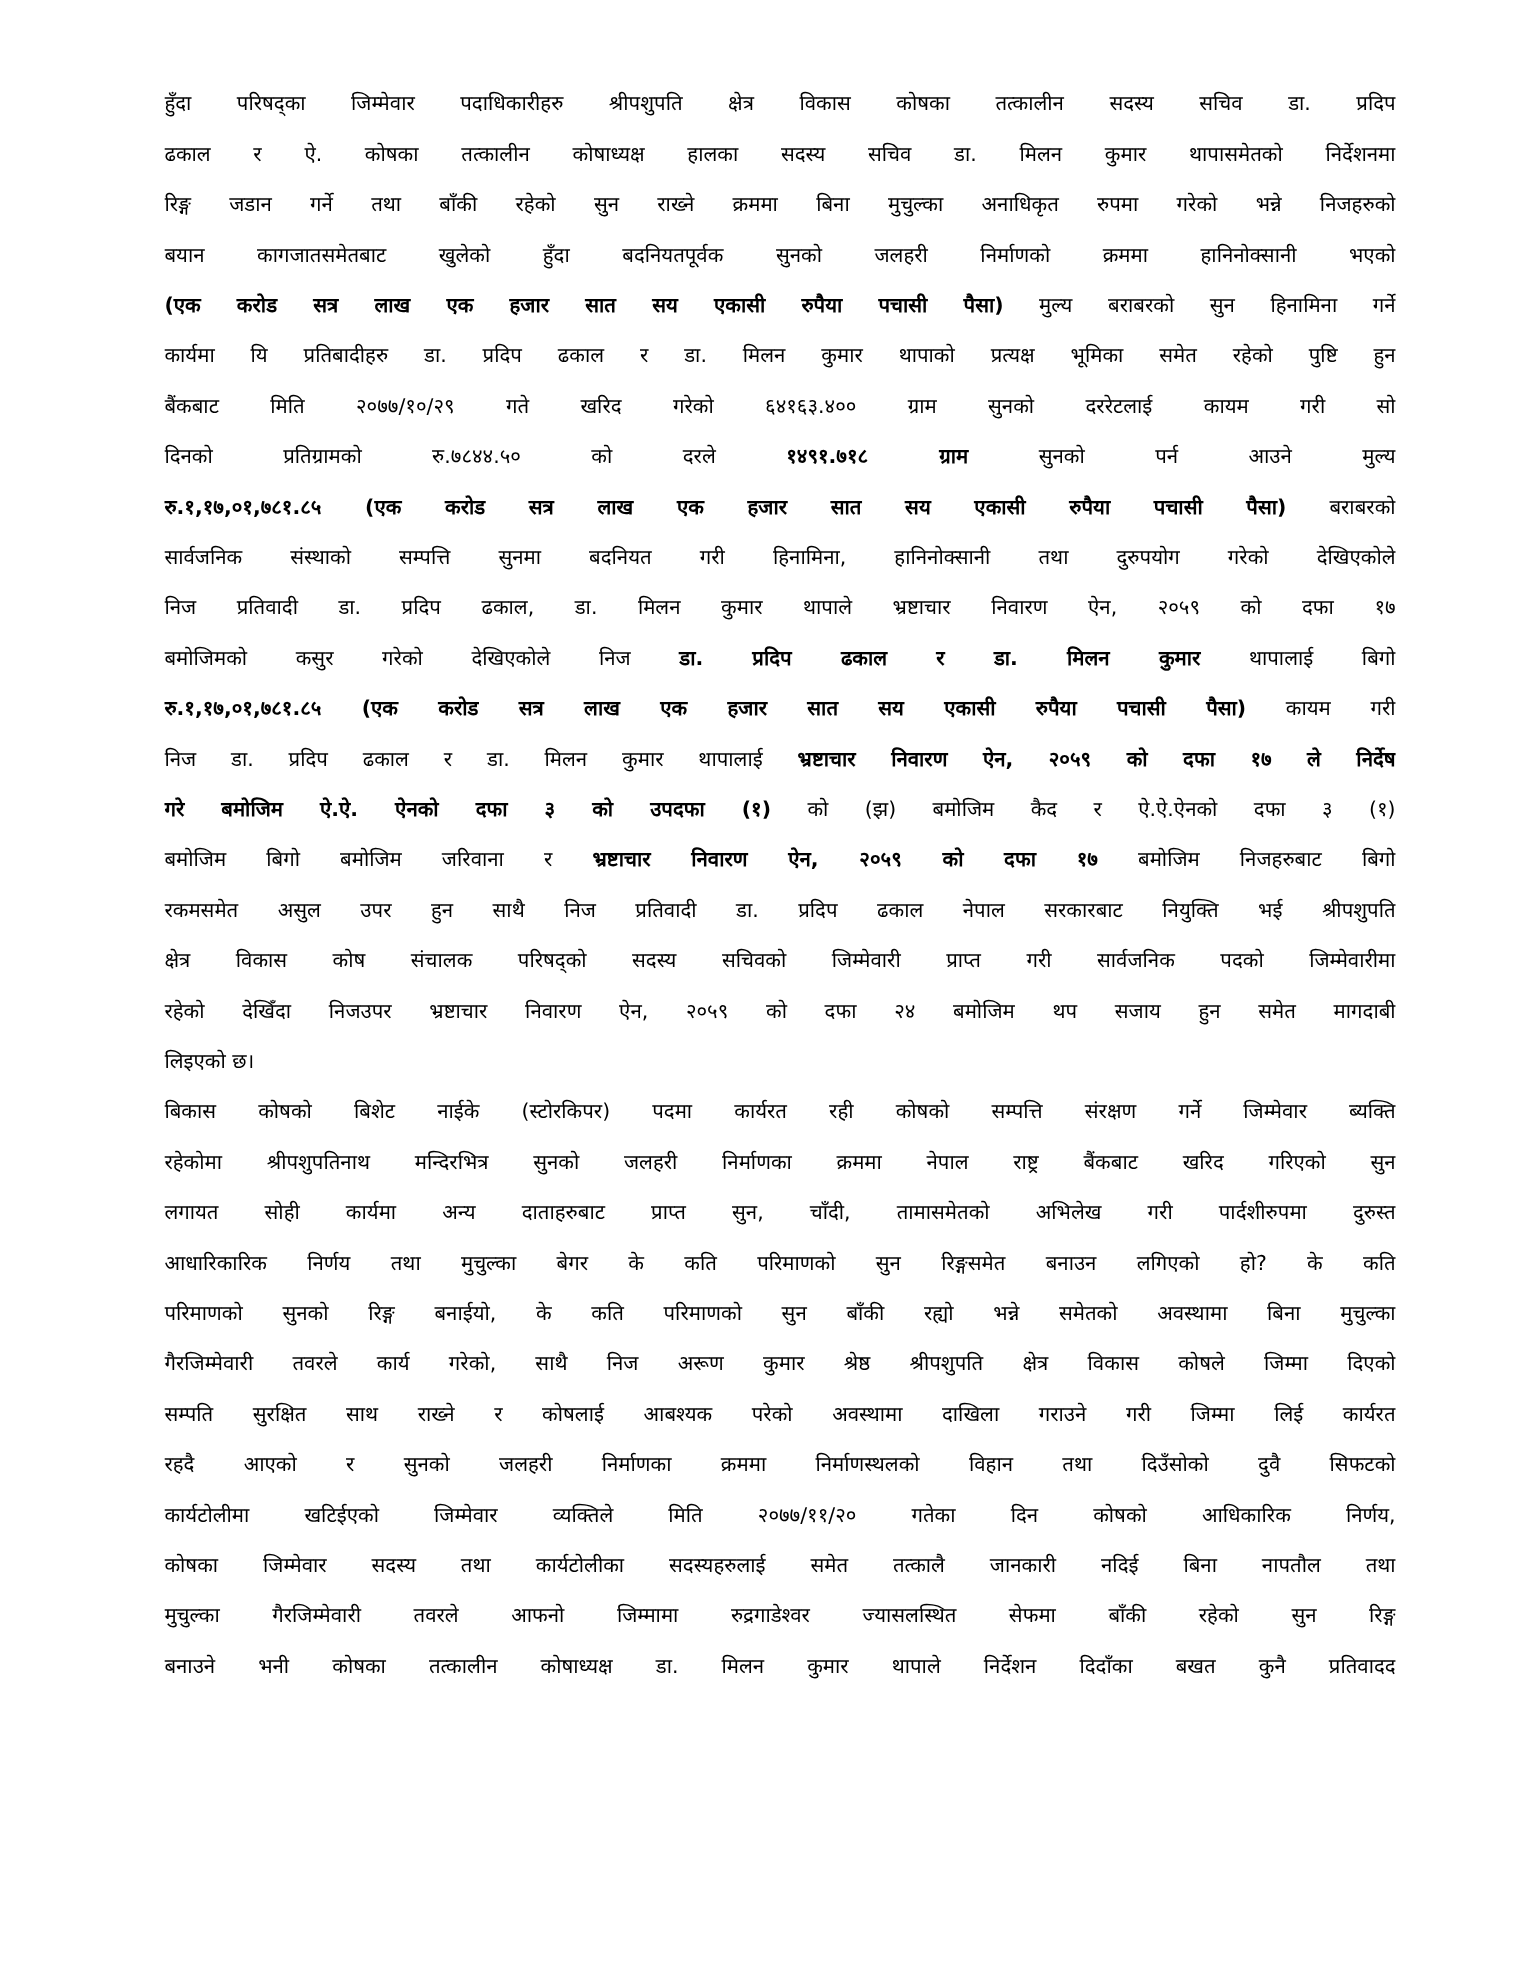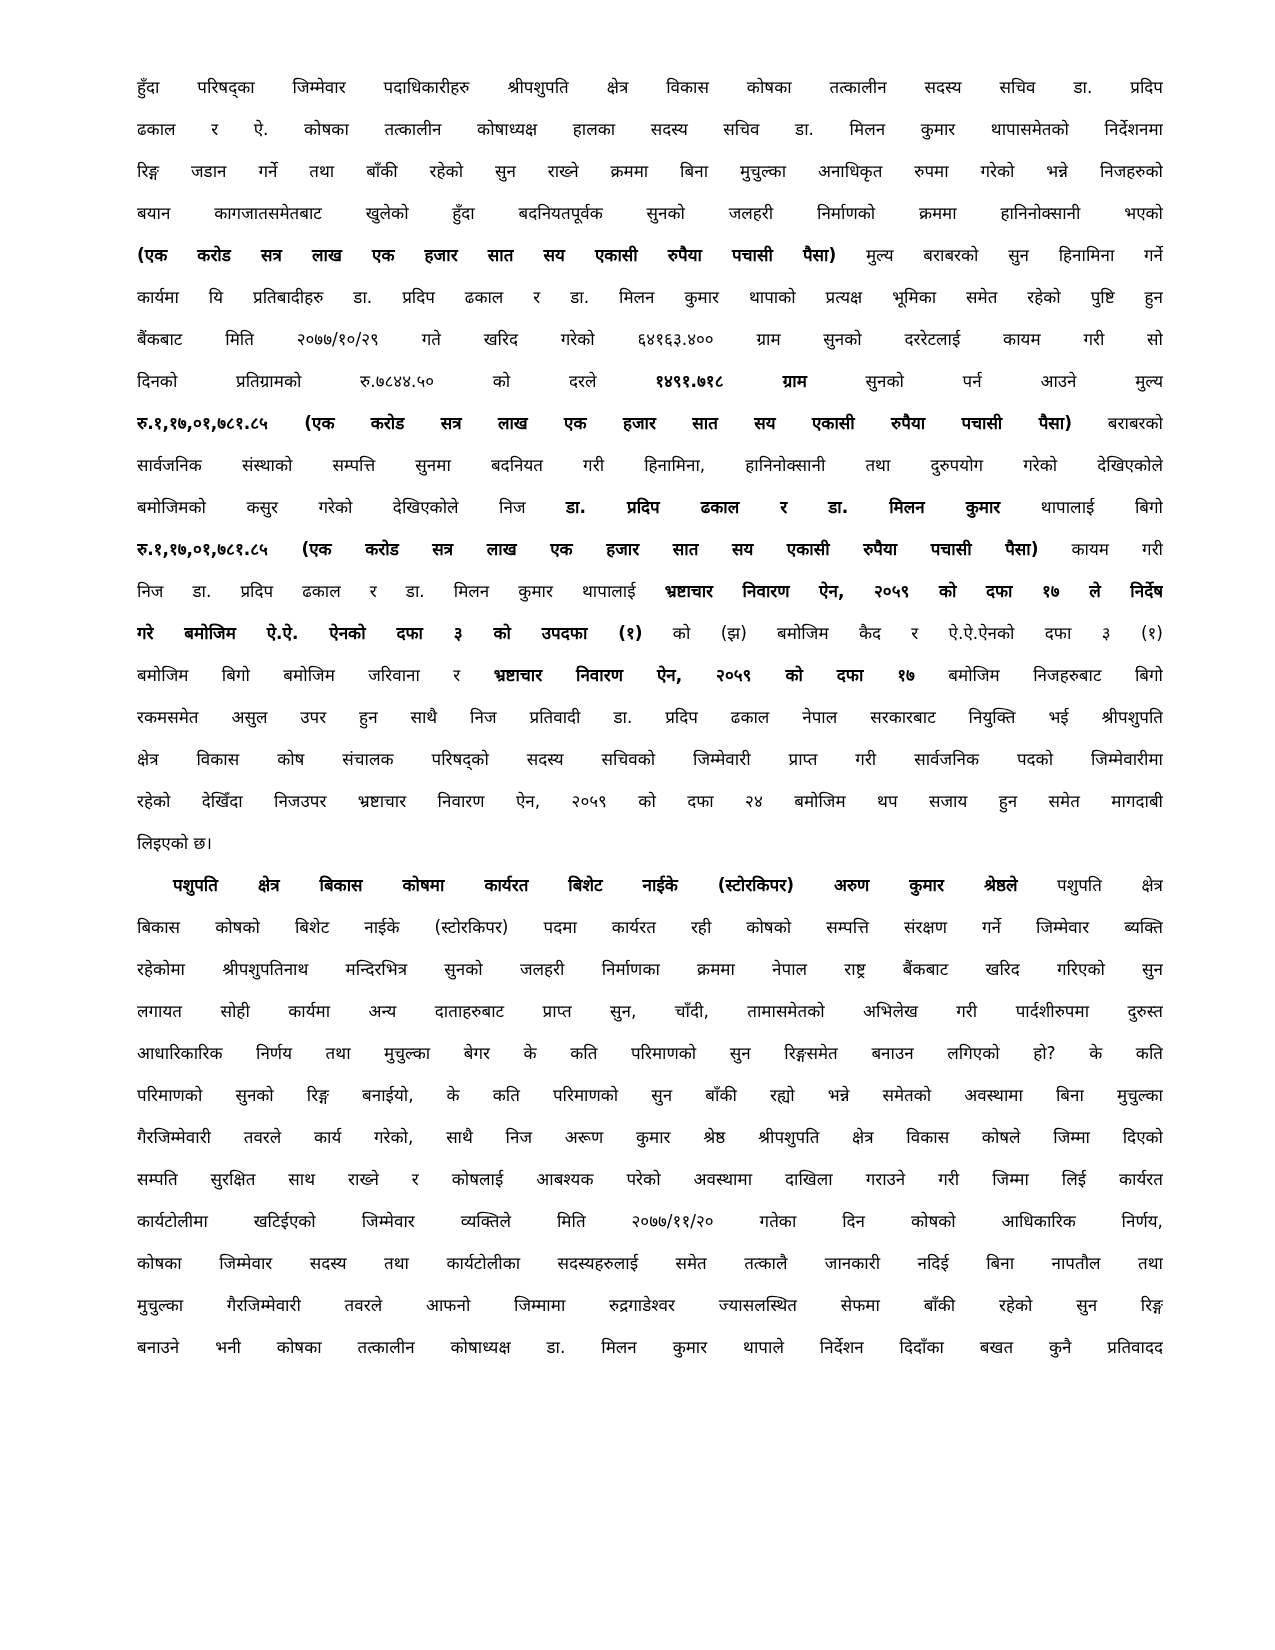--- a/index.html
+++ b/index.html
@@ -48,35 +48,36 @@
       <div class="line"><span>हुँदा परिषद्का जिम्मेवार पदाधिकारीहरु श्रीपशुपति क्षेत्र विकास कोषका तत्कालीन सदस्य सचिव डा. प्रदिप</span></div>
       <div class="line"><span>ढकाल र ऐ. कोषका तत्कालीन कोषाध्यक्ष हालका सदस्य सचिव डा. मिलन कुमार थापासमेतको निर्देशनमा</span></div>
       <div class="line"><span>रिङ्ग जडान गर्ने तथा बाँकी रहेको सुन राख्ने क्रममा बिना मुचुल्का अनाधिकृत रुपमा गरेको भन्ने निजहरुको</span></div>
       <div class="line"><span>बयान कागजातसमेतबाट खुलेको हुँदा बदनियतपूर्वक सुनको जलहरी निर्माणको क्रममा हानिनोक्सानी भएको</span></div>
       <div class="line"><span class="bold">(एक करोड सत्र लाख एक हजार सात सय एकासी रुपैया पचासी पैसा)</span><span> मुल्य बराबरको सुन हिनामिना गर्ने</span></div>
       <div class="line"><span>कार्यमा यि प्रतिबादीहरु डा. प्रदिप ढकाल र डा. मिलन कुमार थापाको प्रत्यक्ष भूमिका समेत रहेको पुष्टि हुन</span></div>
       <div class="line"><span>बैंकबाट मिति २०७७/१०/२९ गते खरिद गरेको ६४१६३.४०० ग्राम सुनको दररेटलाई कायम गरी सो</span></div>
       <div class="line"><span>दिनको प्रतिग्रामको रु.७८४४.५० को दरले </span><span class="bold">१४९१.७१८ ग्राम</span><span> सुनको पर्न आउने मुल्य</span></div>
       <div class="line"><span class="bold">रु.१,१७,०१,७८१.८५ (एक करोड सत्र लाख एक हजार सात सय एकासी रुपैया पचासी पैसा)</span><span> बराबरको</span></div>
       <div class="line"><span>सार्वजनिक संस्थाको सम्पत्ति सुनमा बदनियत गरी हिनामिना, हानिनोक्सानी तथा दुरुपयोग गरेको देखिएकोले</span></div>
+      <div class="line"><span>निज प्रतिवादी डा. प्रदिप ढकाल, डा. मिलन कुमार थापाले भ्रष्टाचार निवारण ऐन, २०५९ को दफा १७</span></div>
       <div class="line"><span>बमोजिमको कसुर गरेको देखिएकोले निज </span><span class="bold">डा. प्रदिप ढकाल र डा. मिलन कुमार</span><span> थापालाई बिगो</span></div>
       <div class="line"><span class="bold">रु.१,१७,०१,७८१.८५ (एक करोड सत्र लाख एक हजार सात सय एकासी रुपैया पचासी पैसा)</span><span> कायम गरी</span></div>
       <div class="line"><span>निज डा. प्रदिप ढकाल र डा. मिलन कुमार थापालाई </span><span class="bold">भ्रष्टाचार निवारण ऐन, २०५९ को दफा १७ ले निर्देष</span></div>
       <div class="line"><span class="bold">गरे बमोजिम ऐ.ऐ. ऐनको दफा ३ को उपदफा (१)</span><span> को (झ) बमोजिम कैद र ऐ.ऐ.ऐनको दफा ३ (१)</span></div>
       <div class="line"><span>बमोजिम बिगो बमोजिम जरिवाना र </span><span class="bold">भ्रष्टाचार निवारण ऐन, २०५९ को दफा १७</span><span> बमोजिम निजहरुबाट बिगो</span></div>
       <div class="line"><span>रकमसमेत असुल उपर हुन साथै निज प्रतिवादी डा. प्रदिप ढकाल नेपाल सरकारबाट नियुक्ति भई श्रीपशुपति</span></div>
       <div class="line"><span>क्षेत्र विकास कोष संचालक परिषद्को सदस्य सचिवको जिम्मेवारी प्राप्त गरी सार्वजनिक पदको जिम्मेवारीमा</span></div>
       <div class="line"><span>रहेको देखिँदा निजउपर भ्रष्टाचार निवारण ऐन, २०५९ को दफा २४ बमोजिम थप सजाय हुन समेत मागदाबी</span></div>
       <div class="line no-justify"><span>लिइएको छ।</span></div>
-      <div class="line indent"><span class="bold">पशुपति क्षेत्र बिकास कोषमा कार्यरत बिशेट नाईके (स्टोरकिपर) अरुण कुमार श्रेष्ठले</span><span> पशुपति क्षेत्र</span></div>
       <div class="line"><span>बिकास कोषको बिशेट नाईके (स्टोरकिपर) पदमा कार्यरत रही कोषको सम्पत्ति संरक्षण गर्ने जिम्मेवार ब्यक्ति</span></div>
       <div class="line"><span>रहेकोमा श्रीपशुपतिनाथ मन्दिरभित्र सुनको जलहरी निर्माणका क्रममा नेपाल राष्ट्र बैंकबाट खरिद गरिएको सुन</span></div>
       <div class="line"><span>लगायत सोही कार्यमा अन्य दाताहरुबाट प्राप्त सुन, चाँदी, तामासमेतको अभिलेख गरी पार्दशीरुपमा दुरुस्त</span></div>
       <div class="line"><span>आधारिकारिक निर्णय तथा मुचुल्का बेगर के कति परिमाणको सुन रिङ्गसमेत बनाउन लगिएको हो? के कति</span></div>
       <div class="line"><span>परिमाणको सुनको रिङ्ग बनाईयो, के कति परिमाणको सुन बाँकी रह्यो भन्ने समेतको अवस्थामा बिना मुचुल्का</span></div>
       <div class="line"><span>गैरजिम्मेवारी तवरले कार्य गरेको, साथै निज अरूण कुमार श्रेष्ठ श्रीपशुपति क्षेत्र विकास कोषले जिम्मा दिएको</span></div>
       <div class="line"><span>सम्पति सुरक्षित साथ राख्ने र कोषलाई आबश्यक परेको अवस्थामा दाखिला गराउने गरी जिम्मा लिई कार्यरत</span></div>
+      <div class="line"><span>रहदै आएको र सुनको जलहरी निर्माणका क्रममा निर्माणस्थलको विहान तथा दिउँसोको दुवै सिफटको</span></div>
       <div class="line"><span>कार्यटोलीमा खटिईएको जिम्मेवार व्यक्तिले मिति २०७७/११/२० गतेका दिन कोषको आधिकारिक निर्णय,</span></div>
       <div class="line"><span>कोषका जिम्मेवार सदस्य तथा कार्यटोलीका सदस्यहरुलाई समेत तत्कालै जानकारी नदिई बिना नापतौल तथा</span></div>
       <div class="line"><span>मुचुल्का गैरजिम्मेवारी तवरले आफनो जिम्मामा रुद्रगाडेश्वर ज्यासलस्थित सेफमा बाँकी रहेको सुन रिङ्ग</span></div>
       <div class="line"><span>बनाउने भनी कोषका तत्कालीन कोषाध्यक्ष डा. मिलन कुमार थापाले निर्देशन दिदाँका बखत कुनै प्रतिवादद</span></div>
     </div>
 </div>
 
 </body></html>

